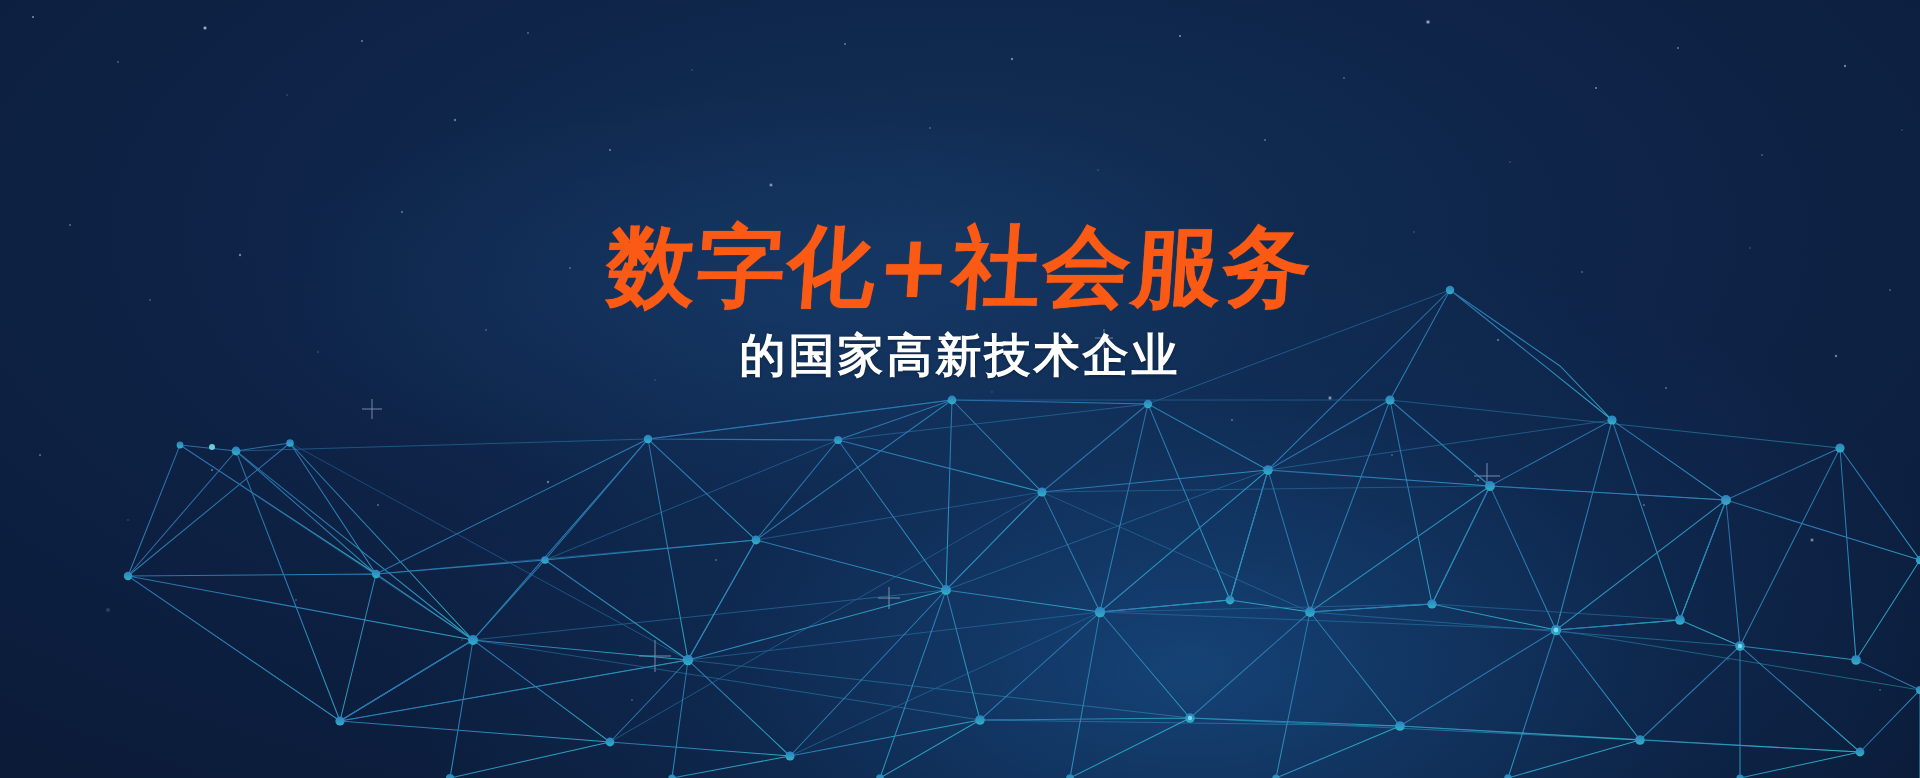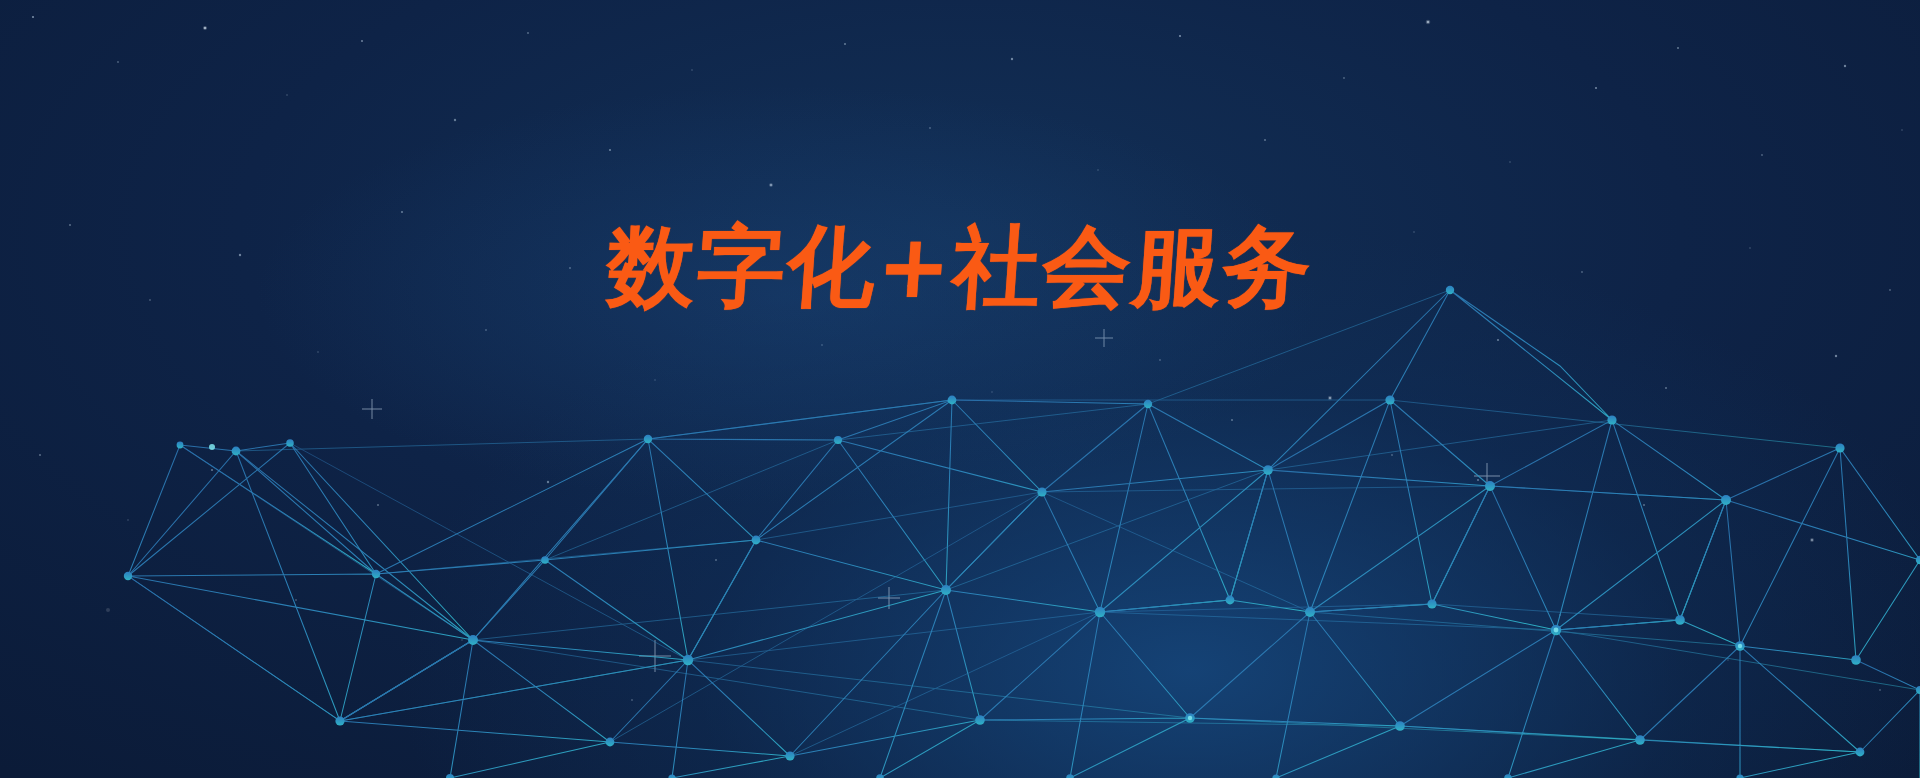--- a/index.html
+++ b/index.html
@@ -234,15 +234,16 @@
     <g fill="#7fe6ef" opacity=".85">
       <circle cx="212" cy="447" r="3.0"></circle>
         <circle cx="1556" cy="630" r="2.4"></circle>
       <circle cx="1740" cy="646" r="2.2"></circle>
         <circle cx="1190" cy="718" r="2.2"></circle>
     </g>
   </svg>
 
   <div id="content">
     <div id="title">数字化+社会服务</div>
+    <div id="subtitle">的国家高新技术企业</div>
   </div>
 
 </div>
 
 </body></html>

